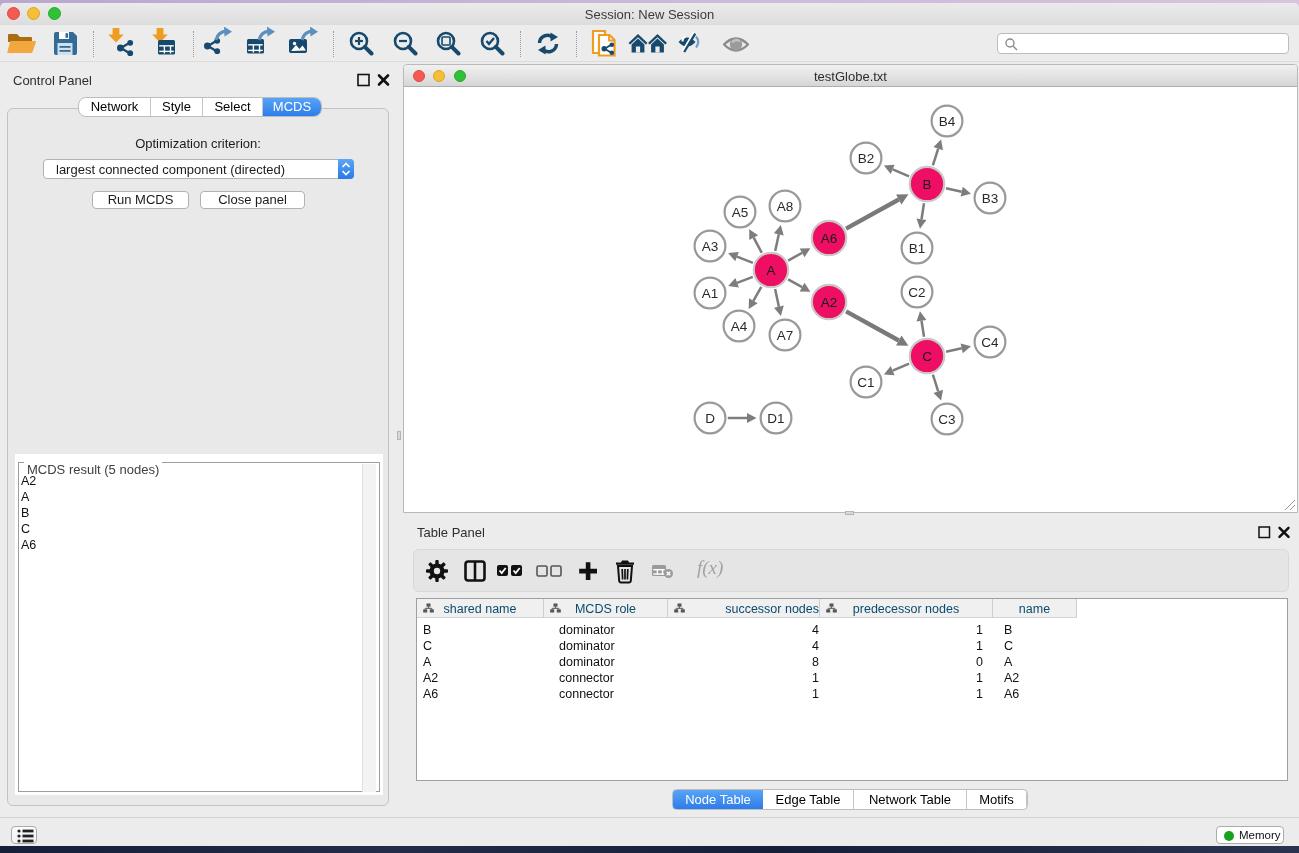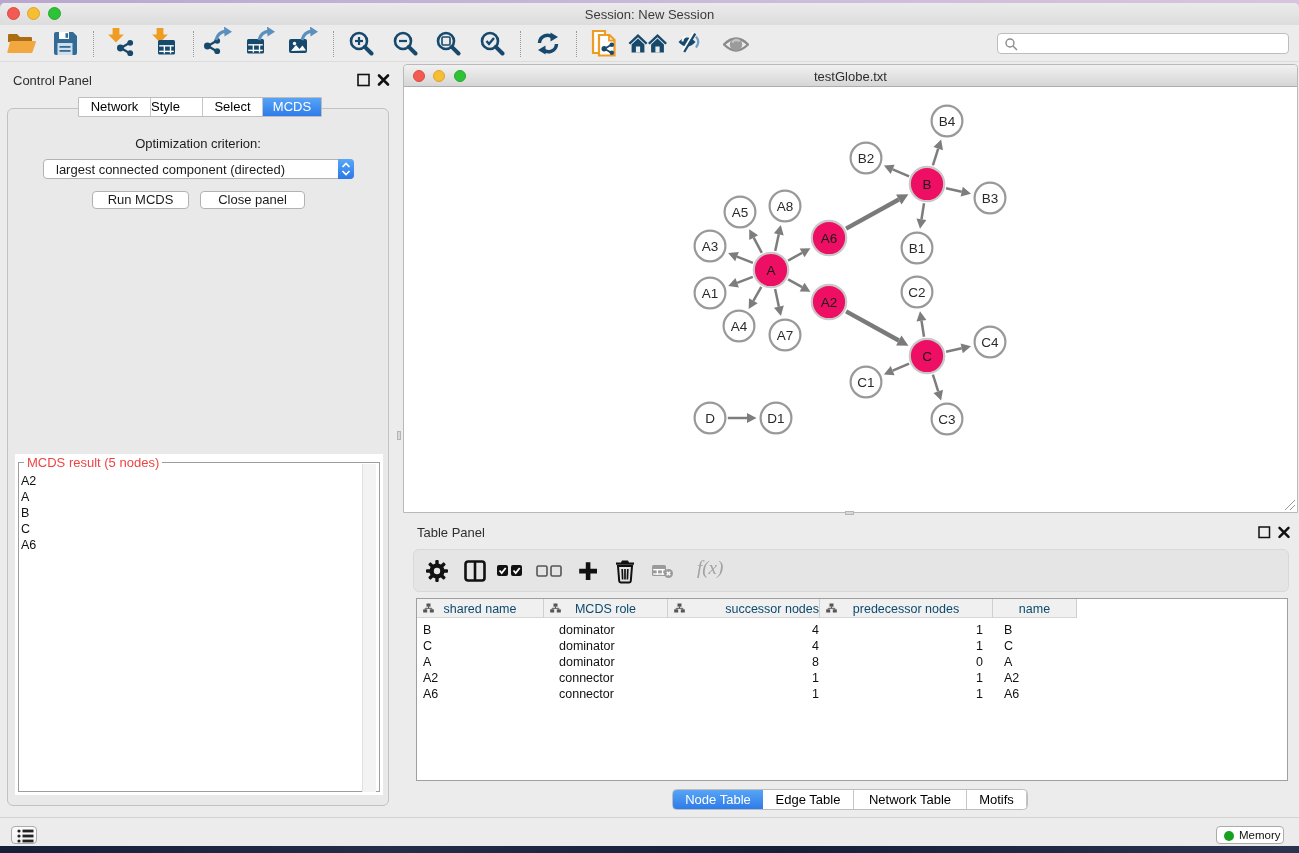--- a/index.html
+++ b/index.html
@@ -192,40 +192,40 @@
         </svg>
       </div>
 </div>
 <div class="abs" style="left:0;top:59px;width:396px;height:758px">
 <div class="abs tl" style="left:13px;top:11px;color:#2e2e2e">Control Panel</div>
 <svg width="34" height="14" viewBox="0 0 34 14" style="position:absolute;left:357px;top:11px">
         <rect x="1" y="1.5" width="11" height="11" fill="none" stroke="#111" stroke-width="1.6"></rect>
         <path d="M22 2.5 L31 11.5 M31 2.5 L22 11.5" stroke="#111" stroke-width="2.6" stroke-linecap="round"></path>
       </svg>
 <div class="abs" style="left:7px;top:46px;width:382px;height:698px;background:#e9e9e9;border:1px solid #c2c2c2;border-radius:6px"></div>
-<div class="abs" style="left:78px;top:35px;height:20px;display:flex;font-size:13px;border:1px solid #bdbdbd;border-radius:1px;background:#fff;overflow:hidden">
+<div class="abs" style="left:78px;top:35px;height:20px;display:flex;font-size:13px;border:1px solid #bdbdbd;border-radius:8px;background:#fff;overflow:hidden">
 <div style="width:72px;text-align:center;line-height:18.5px;color:#000;border-right:1px solid #c6c6c6">Network</div>
-<div style="width:52px;text-align:left;line-height:18.5px;color:#000;border-right:1px solid #c6c6c6">Style</div>
+<div style="width:52px;text-align:center;line-height:18.5px;color:#000;border-right:1px solid #c6c6c6">Style</div>
 <div style="width:60px;text-align:center;line-height:18.5px;color:#000;border-right:1px solid #c6c6c6">Select</div>
 <div style="width:58px;text-align:center;line-height:18.5px;color:#fff;background:linear-gradient(#58a4f6,#2d7ce9)">MCDS</div>
 </div>
 <div class="abs tl" style="left:0;top:74px;width:396px;text-align:center;color:#1c1c1c">Optimization criterion:</div>
 <div class="abs" style="left:43px;top:97px;width:311px;height:19.5px;background:#fff;border:1px solid #b2b2b2;border-radius:4px;padding-left:28px;">
         <div style="position:absolute;left:12px;top:2px;font-size:13px;color:#1c1c1c">largest connected component (directed)</div>
         <div style="position:absolute;right:-1px;top:-1px;width:16px;height:19.5px;border-radius:0 4px 4px 0;background:linear-gradient(#5ba7f7,#2a79e8)">
           <svg width="10" height="14" viewBox="0 0 10 14" style="position:absolute;left:3px;top:3px">
             <path d="M1.5 5 L5 1.5 8.5 5 M1.5 9 L5 12.5 8.5 9" fill="none" stroke="#fff" stroke-width="1.7"></path>
           </svg>
         </div>
       </div>
 <div class="abs tl" style="left:92px;top:129px;width:97px;height:17.5px;background:#fff;border:1px solid #b2b2b2;border-radius:4px;text-align:center;line-height:16px;color:#1c1c1c">Run MCDS</div>
 <div class="abs tl" style="left:200px;top:129px;width:105px;height:17.5px;background:#fff;border:1px solid #b2b2b2;border-radius:4px;text-align:center;line-height:16px;color:#1c1c1c">Close panel</div>
 <div class="abs" style="left:15px;top:392px;width:368px;height:341px;background:#fff">
 <div class="abs" style="left:3px;top:8px;right:3px;bottom:3px;border:1px solid #9d9d9d"></div>
-<div class="abs tl" style="left:9px;top:1px;background:#fff;padding:0 3px;color:#ef4444">MCDS result (5 nodes)</div>
+<div class="abs tl" style="left:9px;top:1px;background:#fff;padding:7px 3px;color:#404040">MCDS result (5 nodes)</div>
 <div class="abs" style="left:347px;top:10px;width:14px;height:328px;background:#f3f3f3;border-left:1px solid #e0e0e0"></div>
 <div class="abs" style="left:6px;top:19px;font-size:12.5px;color:#111;line-height:16.1px">A2<br>A<br>B<br>C<br>A6</div>
 </div>
 </div>
 <div class="abs" style="left:403px;top:61px;width:895px;height:449px;background:#fff;border:1px solid #b9b9b9;border-radius:4px 4px 0 0">
 <div class="abs" style="left:0;top:0;width:893px;height:21.5px;background:linear-gradient(#f1f1f1,#d6d6d6);border-bottom:1px solid #aeaeae;border-radius:4px 4px 0 0">
 <div style="position:absolute;left:8.8px;top:4.5px;width:12px;height:12px;border-radius:50%;background:#f25a52;border:1px solid #dd4a43;box-sizing:border-box"></div>
         <div style="position:absolute;left:29.200000000000003px;top:4.5px;width:12px;height:12px;border-radius:50%;background:#f6be32;border:1px solid #dfa32a;box-sizing:border-box"></div>
         <div style="position:absolute;left:49.599999999999994px;top:4.5px;width:12px;height:12px;border-radius:50%;background:#2ec337;border:1px solid #28a62f;box-sizing:border-box"></div>
 <div class="abs tl" style="left:0;top:3.5px;width:100%;text-align:center;color:#2e2e2e">testGlobe.txt</div>

